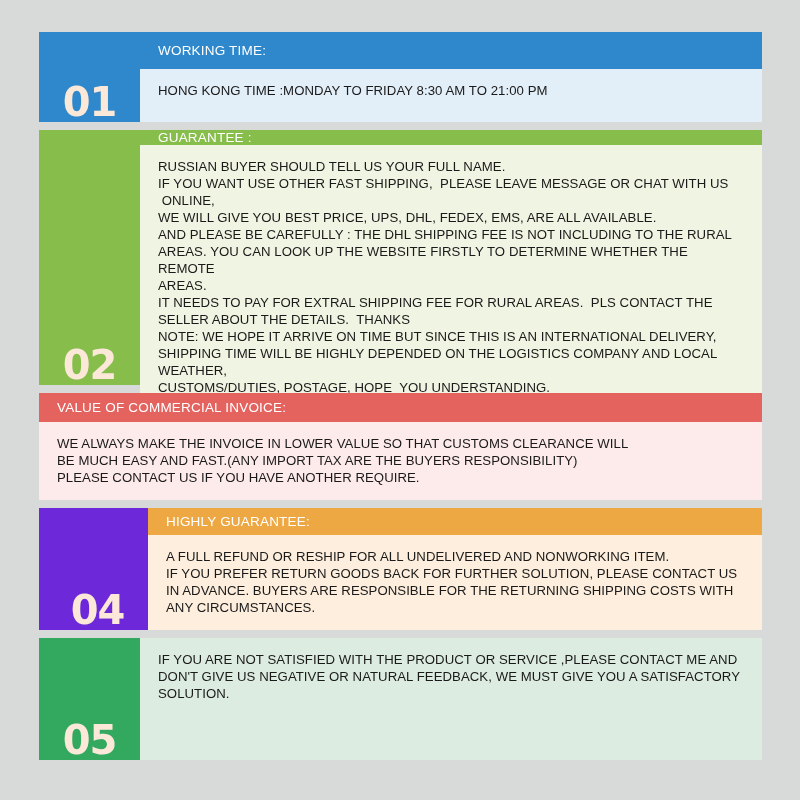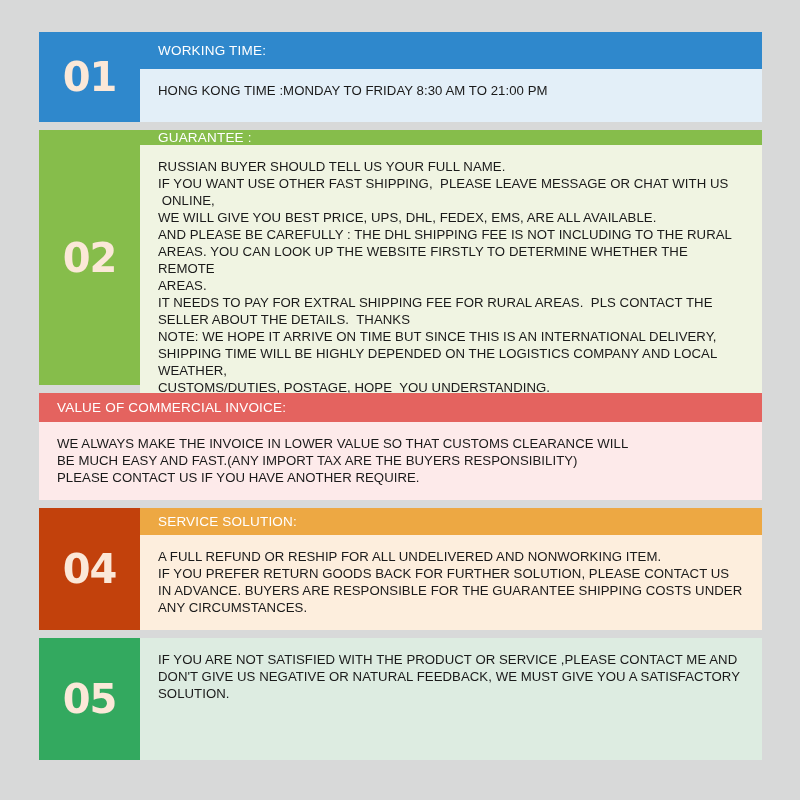--- a/index.html
+++ b/index.html
@@ -21,21 +21,21 @@
   }
   .section {
     display: flex;
     align-items: stretch;
     margin-bottom: 8px;
   }
   .badge {
     width: 101px;
     flex: 0 0 101px;
     display: flex;
-    align-items: center;
+    align-items: flex-end;
     justify-content: center;
   }
   .badge-num {
     font-family: "DejaVu Sans", sans-serif;
     font-weight: 700;
     font-size: 40px;
     letter-spacing: -1px;
     color: #fbe8d8;
     line-height: 1;
     user-select: none;
@@ -132,31 +132,31 @@
       </div>
       <div class="panel-body" style="background-color: rgb(253, 234, 234);">
         <div class="panel-body-text">WE ALWAYS MAKE THE INVOICE IN LOWER VALUE SO THAT CUSTOMS CLEARANCE WILL
 BE MUCH EASY AND FAST.(ANY IMPORT TAX ARE THE BUYERS RESPONSIBILITY)
 PLEASE CONTACT US IF YOU HAVE ANOTHER REQUIRE.</div>
       </div>
     </div>
   </div>
 
   <div class="section s4">
-    <div class="badge" style="background-color: #c2410c;">
+    <div class="badge" style="background-color: #6d28d9; padding-left: 8px;">
       <span class="badge-num" style="color: rgb(251, 232, 216);">04</span>
     </div>
     <div class="panel">
       <div class="panel-header" style="background-color: rgb(237, 168, 67);">
-        <span class="panel-header-text">SERVICE SOLUTION:</span>
+        <span class="panel-header-text">HIGHLY GUARANTEE:</span>
       </div>
       <div class="panel-body" style="background-color: rgb(253, 238, 221);">
         <div class="panel-body-text">A FULL REFUND OR RESHIP FOR ALL UNDELIVERED AND NONWORKING ITEM.
 IF YOU PREFER RETURN GOODS BACK FOR FURTHER SOLUTION, PLEASE CONTACT US
-IN ADVANCE. BUYERS ARE RESPONSIBLE FOR THE GUARANTEE SHIPPING COSTS UNDER
+IN ADVANCE. BUYERS ARE RESPONSIBLE FOR THE RETURNING SHIPPING COSTS WITH
 ANY CIRCUMSTANCES.</div>
       </div>
     </div>
   </div>
 
   <div class="section s5">
     <div class="badge" style="background-color: rgb(51, 169, 95);">
       <span class="badge-num" style="color: rgb(251, 232, 216);">05</span>
     </div>
     <div class="panel">

